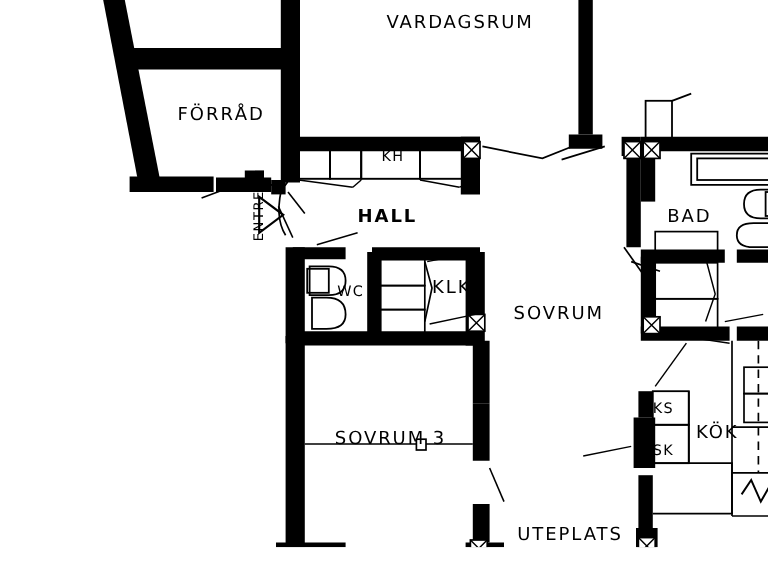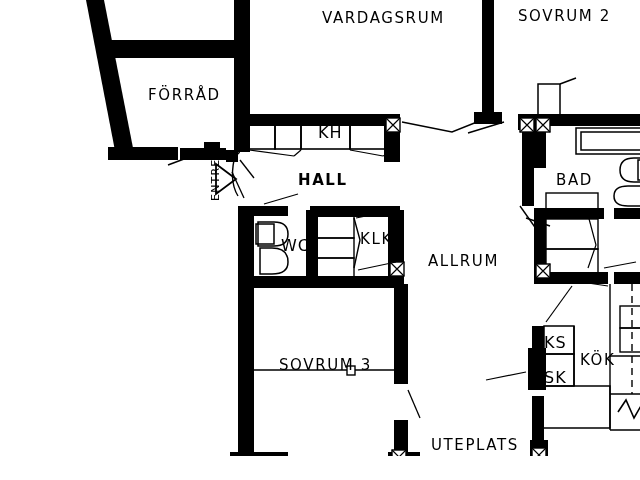--- a/index.html
+++ b/index.html
@@ -31,21 +31,21 @@
     font-family: "DejaVu Sans", sans-serif;
     font-size: 15px;
     font-weight: 400;
     letter-spacing: 1.6px;
     color: #000000;
     white-space: pre;
     line-height: 1.15;
     user-select: none;
   }
   .room-label.small {
-    font-size: 16px;
+    font-size: 12px;
     letter-spacing: 1.0px;
   }
   .room-label.entre {
     font-size: 11px;
     letter-spacing: 1.2px;
     transform: rotate(-90deg);
     transform-origin: left top;
   }
   .two-line {
     line-height: 1.25;
@@ -305,33 +305,32 @@
 
     <g fill="none" stroke="#000" stroke-width="1.3">
       <path d="M192,160 L206,178"></path>
       <path d="M184,172 L196,198"></path>
     </g>
 
   </svg>
 
   <div class="room-label" style="left:274px; top:10px;">VARDAGSRUM</div>
 
-  <div class="room-label" style="left:470px; top:8px;">SOVRUM 2</div>
 
   <div class="room-label" style="left:100px; top:87px;">FÖRRÅD</div>
 
   <div class="room-label" style="left:250px; top:172px;font-weight:bold;">HALL</div>
 
   <div class="room-label" style="left:508px; top:172px;">BAD</div>
 
   <div class="room-label small" style="left:233px; top:237px;">WC</div>
 
   <div class="room-label" style="left:312px; top:231px;">KLK</div>
 
-  <div class="room-label" style="left:380px; top:253px;">ALLRUM</div>
+  <div class="room-label" style="left:380px; top:253px;">SOVRUM</div>
 
 
   <div class="room-label" style="left:231px; top:357px;">SOVRUM 3</div>
 
   <div class="room-label" style="left:532px; top:352px;text-align:right;">KÖK</div>
 
   <div class="room-label small" style="left:270px; top:124px;">KH</div>
 
   <div class="room-label small" style="left:496px; top:334px;">KS</div>
 

